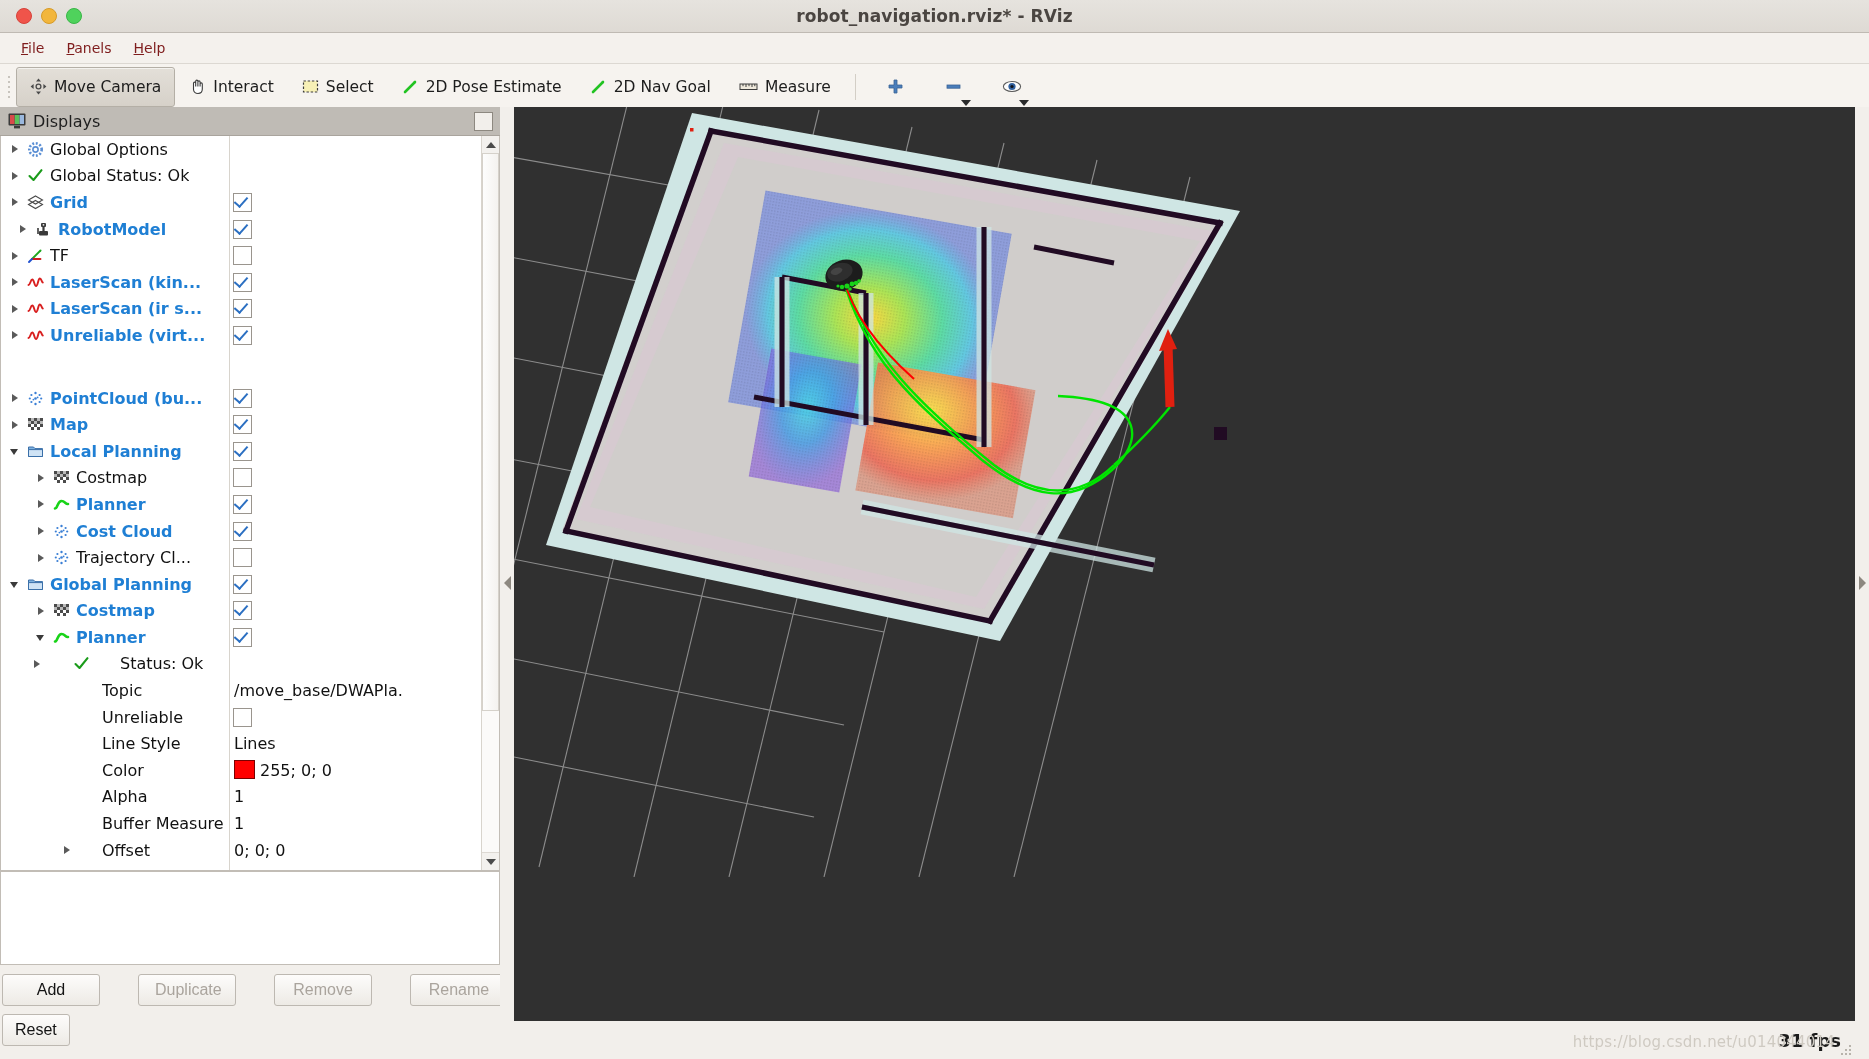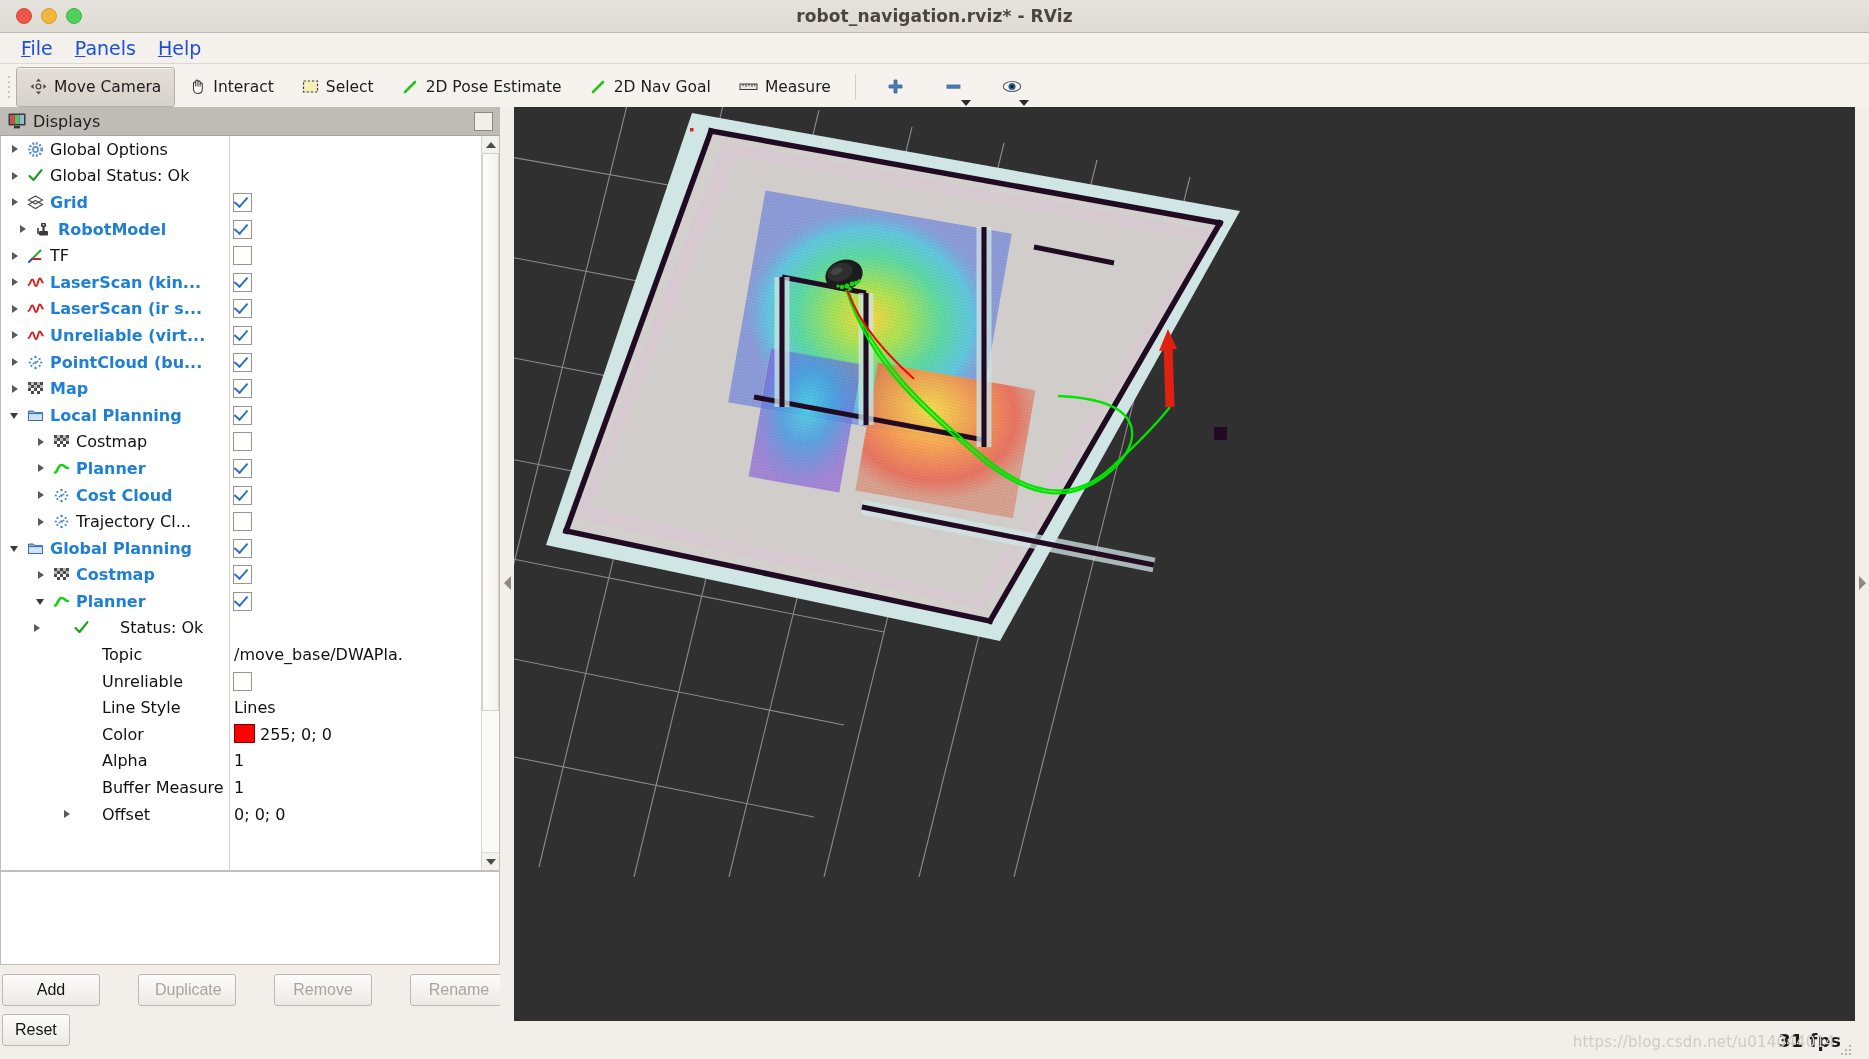--- a/index.html
+++ b/index.html
@@ -30,21 +30,21 @@
     letter-spacing:0.1px;
   }
 
   
   .menubar{
     height:30px;display:flex;align-items:center;
     background:#f4f1ed;border-bottom:1px solid #dcd8d2;
     padding-left:10px;
   }
   .menuitem{
-    font-size:19px;color:#1d4ed8;padding:2px 11px;
+    font-size:14px;color:#7f1d1d;padding:2px 11px;
     cursor:default;
   }
   .menuitem span.ul{text-decoration:underline;}
 
   
   .toolbar{
     height:45px;display:flex;align-items:center;
     background:#f6f3ef;border-bottom:1px solid #d4d0c9;
     padding-left:4px;
   }
@@ -428,21 +428,21 @@
             <div class="row" style="padding-left: 8px;">
               <span class="arrow right"></span>
               <span class="ic">
                 <svg width="17" height="17" viewBox="0 0 17 17">
                   <path d="M1.5 11 C3.4 11 3.4 5.5 5.3 5.5 C7.2 5.5 7.2 12 9.1 12 C11 12 11 4.5 12.9 4.5 C14.5 4.5 14.8 8.5 15.8 8.5" fill="none" stroke="#d81f1f" stroke-width="1.9" stroke-linecap="round"></path>
                 </svg>
               </span>
               <span class="lbl blue">Unreliable (virt...</span>
               <span class="cbx on"></span>
             </div>
-            <div class="row" style="padding-left: 8px;">
+            <div class="row" style="padding-left: 8px; margin-top: 36px;">
               <span class="arrow right"></span>
               <span class="ic">
                 <svg width="17" height="17" viewBox="0 0 17 17">
                   <g fill="#3a7fd5">
                     <circle cx="8.5" cy="3" r="1.2"></circle>
                     <circle cx="4.4" cy="5" r="1.1"></circle>
                     <circle cx="12.6" cy="5" r="1.1"></circle>
                     <circle cx="2.8" cy="8.5" r="1.1"></circle>
                     <circle cx="14.2" cy="8.5" r="1.1"></circle>
                     <circle cx="4.4" cy="12" r="1.1"></circle>

